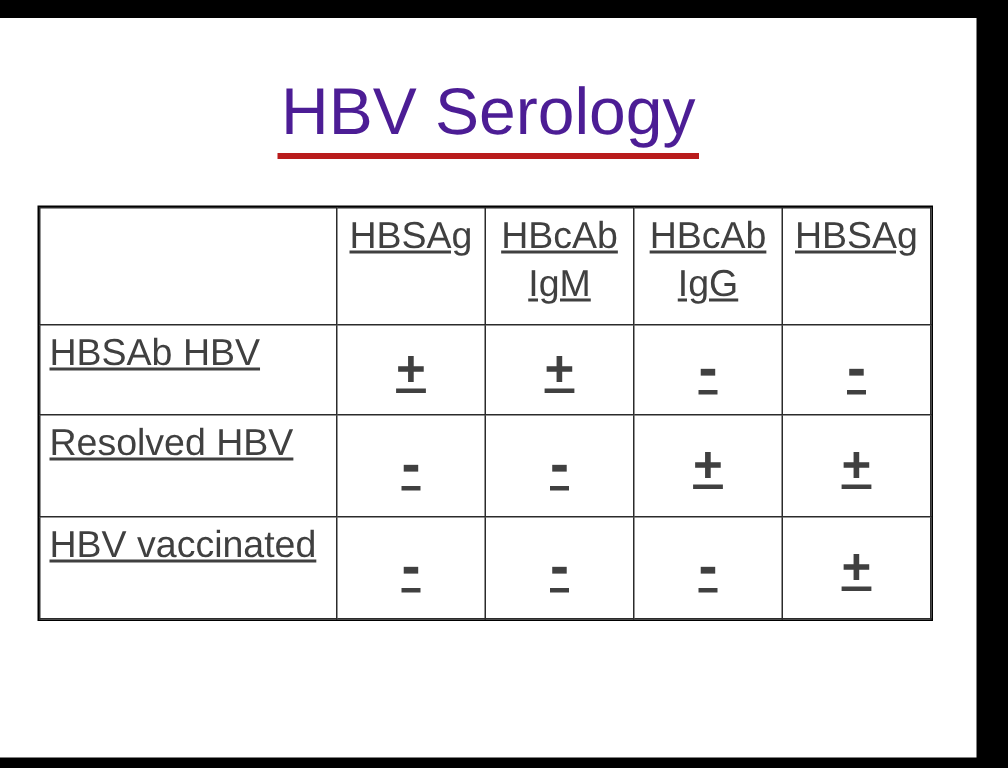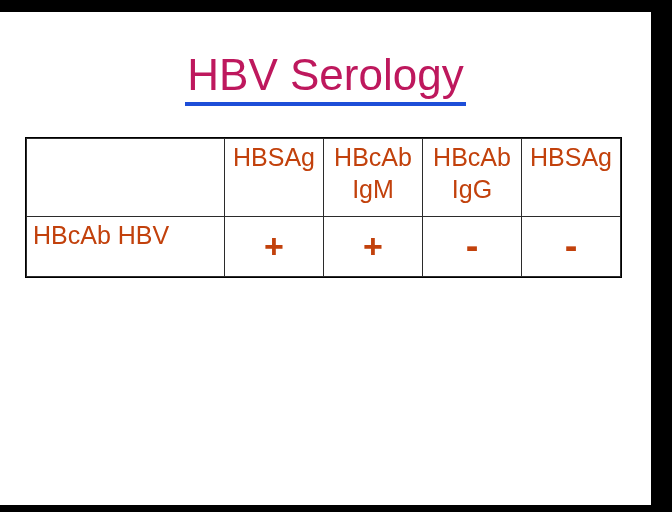--- a/index.html
+++ b/index.html
@@ -30,37 +30,38 @@
     position: absolute;
     left: 0;
     top: 38px;
     width: 651px;
     text-align: center;
   }
   #title {
     display: inline-block;
     font-size: 44px;
     line-height: 50px;
-    color: #be185d;
+    color: #4c1d95;
     font-weight: 400;
     letter-spacing: 0px;
     padding: 0 2px 2px 2px;
-    border-bottom: 4px solid #1d4ed8;
+    border-bottom: 4px solid #b91c1c;
     white-space: nowrap;
   }
 
   
   #serology-table {
     position: absolute;
     left: 26px;
     top: 126px;
     width: 594px;
     border-collapse: collapse;
     table-layout: fixed;
-    color: #c2410c;
+    color: #404040;
+    text-decoration: underline;
   }
   #serology-table td {
     border: 1px solid #2b2b2b;
     padding: 0;
     vertical-align: top;
     background: #ffffff;
   }
   
   #serology-table {
     outline: 1px solid #000000;
@@ -155,34 +156,68 @@
         <td>
           <div class="hdr">
             <span>HBSAg</span>
             <span class="l2"></span>
           </div>
         </td>
       </tr>
 
       <tr class="data-row r1">
         <td>
-          <div class="row-label">HBcAb HBV</div>
-        </td>
-        <td>
-            <div class="mark">+</div>
-          </td>
-        <td>
-            <div class="mark">+</div>
-          </td>
-        <td>
-            <div class="mark neg">-</div>
-          </td>
-        <td>
-            <div class="mark neg">-</div>
-          </td>
-      </tr>
-
-
-
+          <div class="row-label">HBSAb HBV</div>
+        </td>
+        <td>
+            <div class="mark">+</div>
+          </td>
+        <td>
+            <div class="mark">+</div>
+          </td>
+        <td>
+            <div class="mark neg">-</div>
+          </td>
+        <td>
+            <div class="mark neg">-</div>
+          </td>
+      </tr>
+
+      <tr class="data-row r2">
+        <td>
+          <div class="row-label">Resolved HBV</div>
+        </td>
+        <td>
+            <div class="mark neg">-</div>
+          </td>
+        <td>
+            <div class="mark neg">-</div>
+          </td>
+        <td>
+            <div class="mark">+</div>
+          </td>
+        <td>
+            <div class="mark">+</div>
+          </td>
+      </tr>
+
+
+      <tr class="data-row r4">
+        <td>
+          <div class="row-label">HBV vaccinated</div>
+        </td>
+        <td>
+            <div class="mark neg">-</div>
+          </td>
+        <td>
+            <div class="mark neg">-</div>
+          </td>
+        <td>
+            <div class="mark neg">-</div>
+          </td>
+        <td>
+            <div class="mark">+</div>
+          </td>
+      </tr>
     </tbody>
   </table>
 
 </div>
 
 </body></html>

